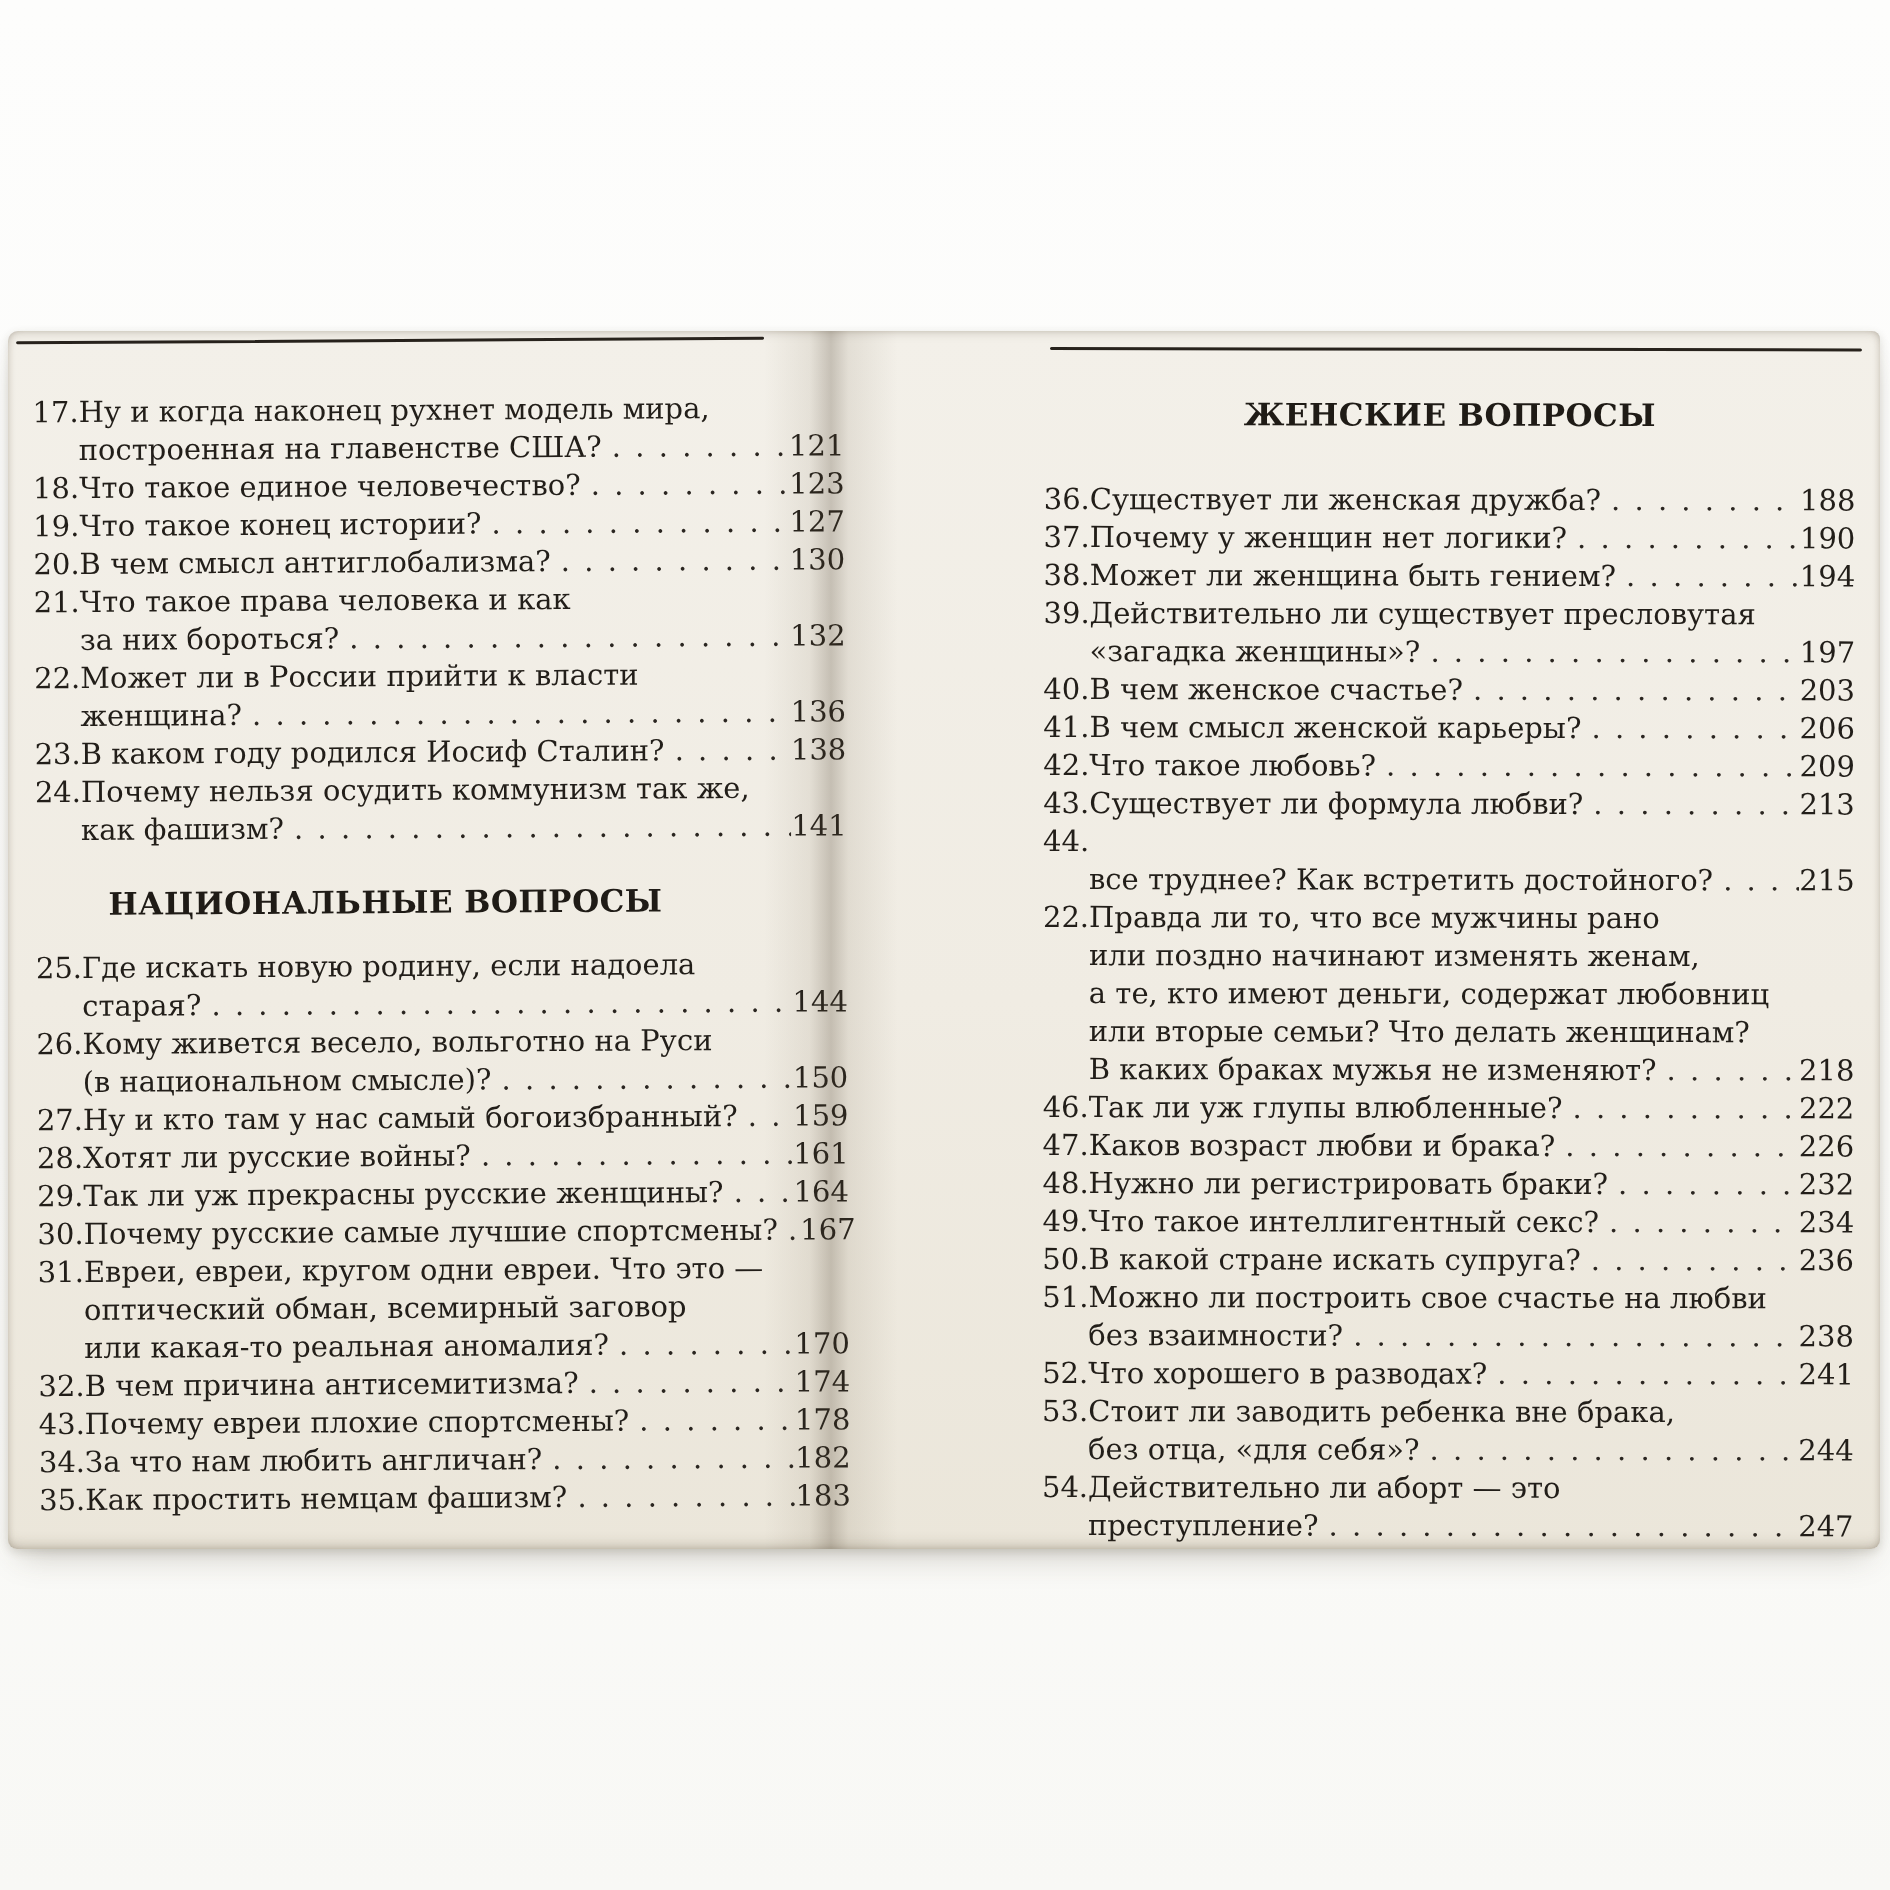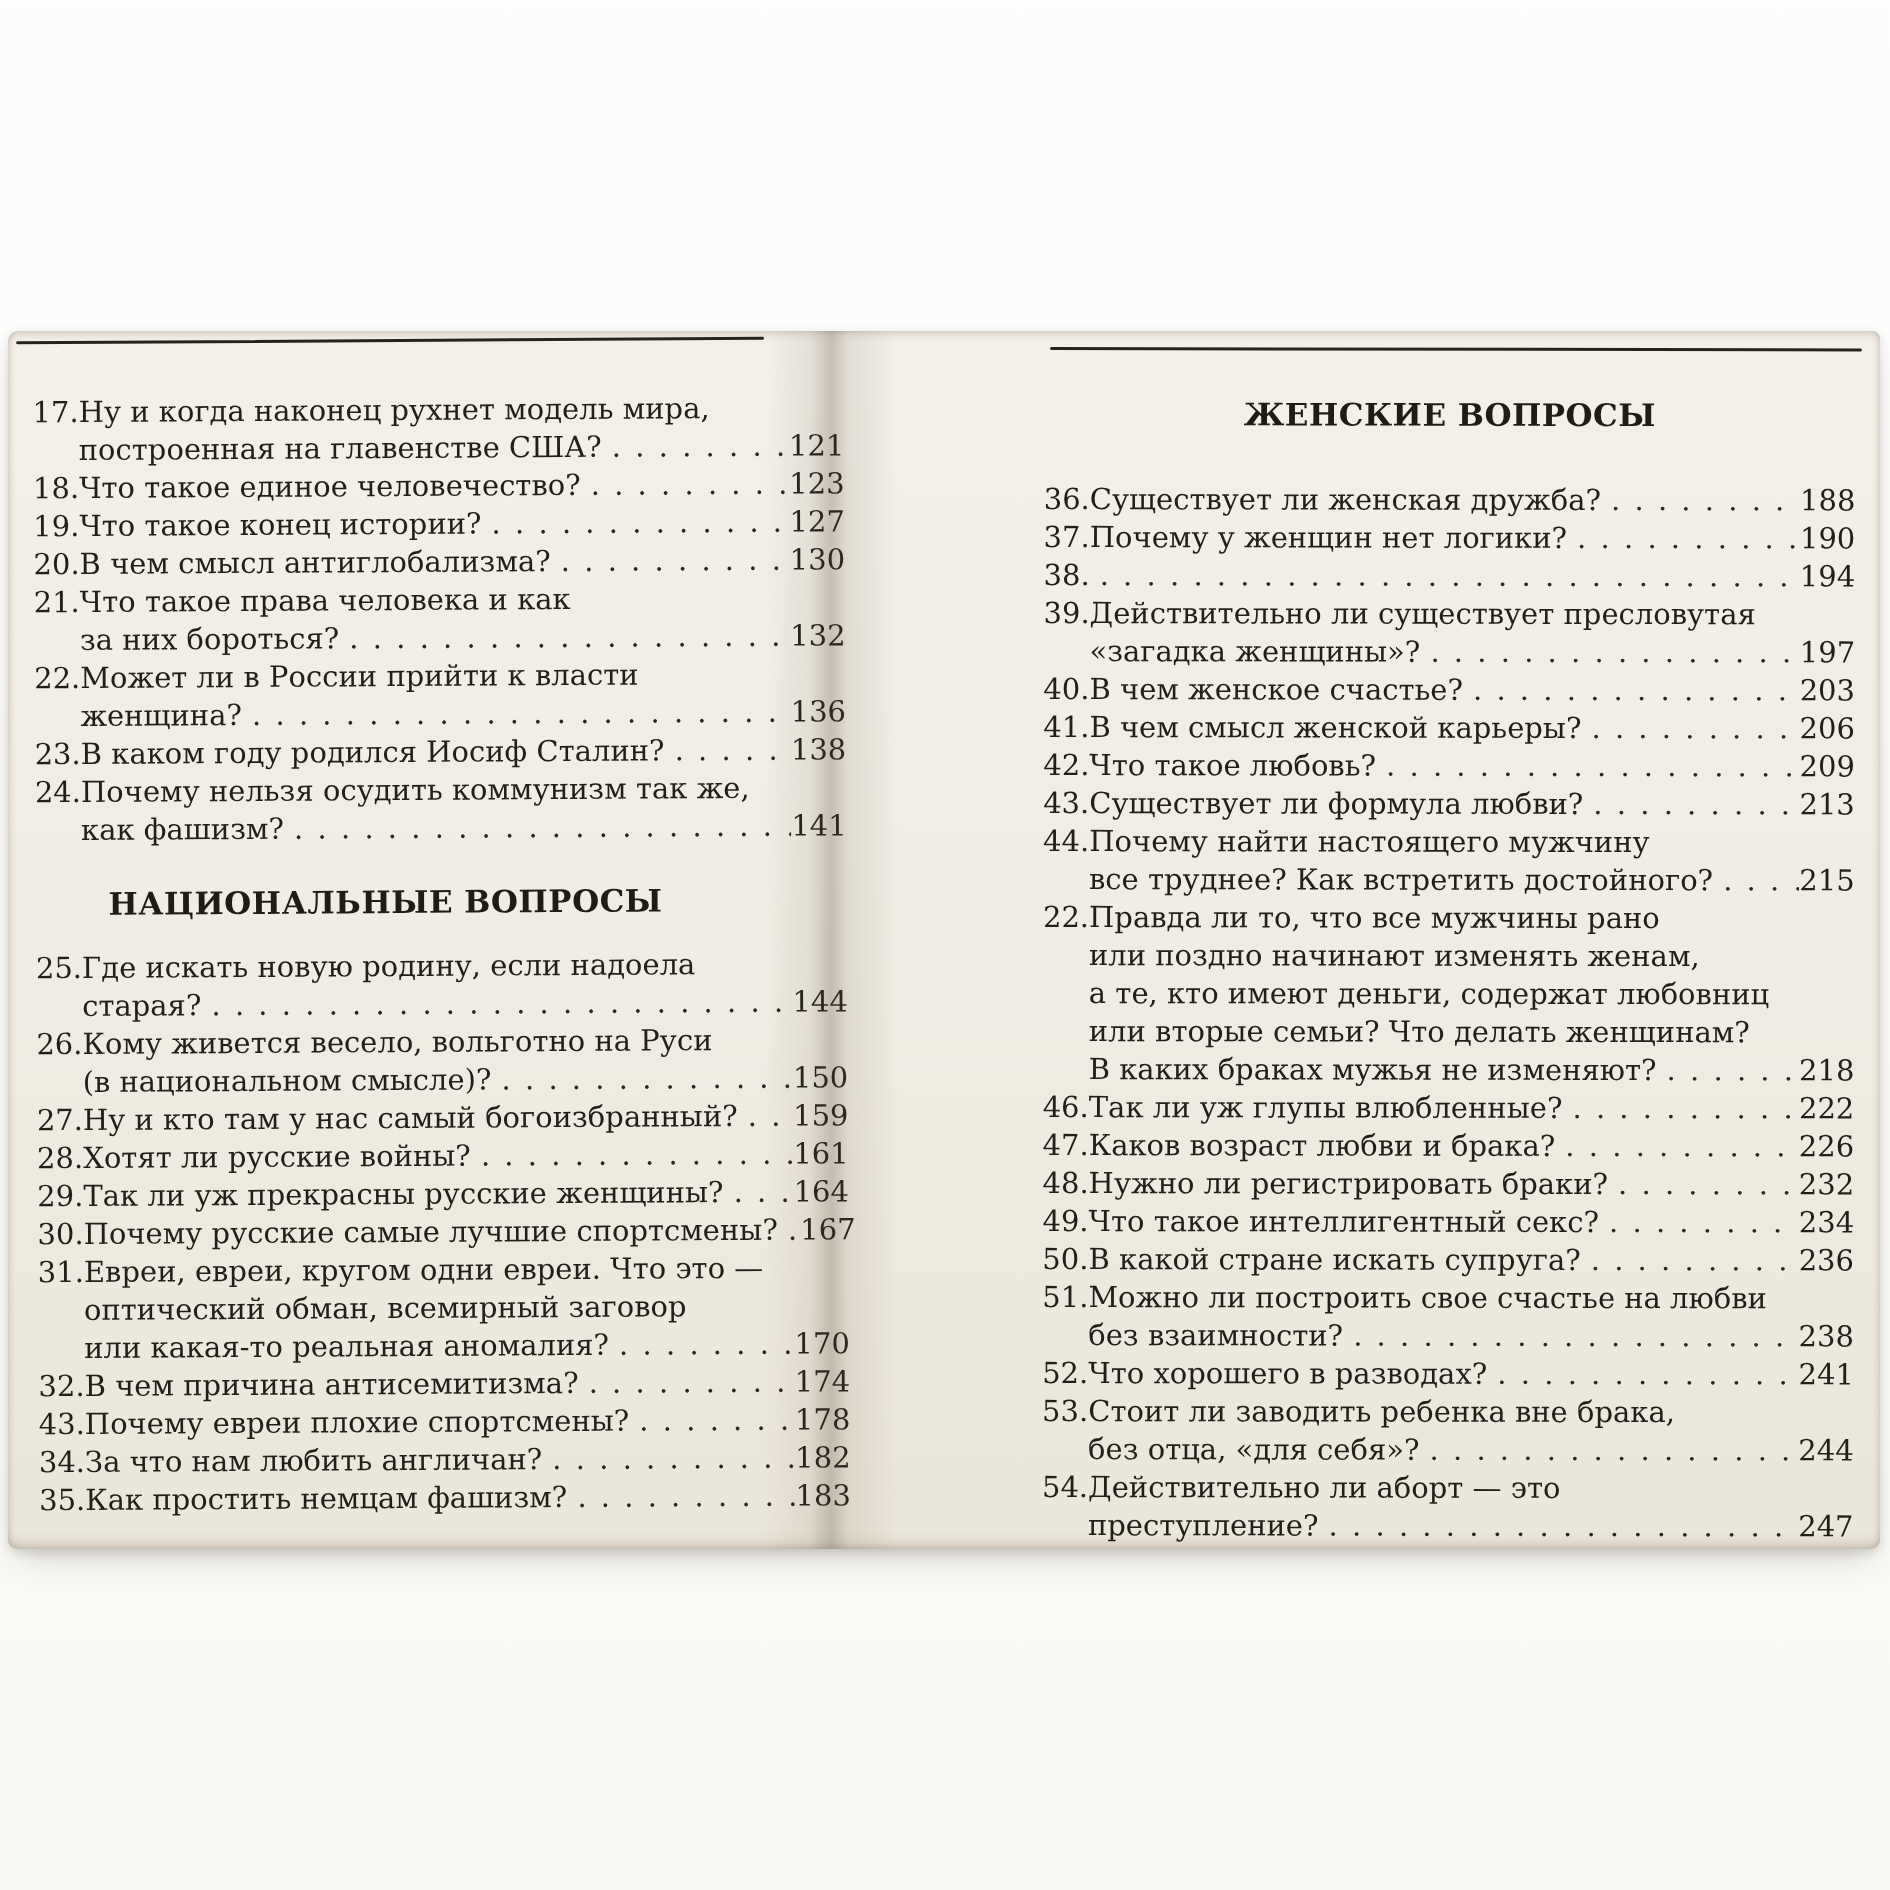--- a/index.html
+++ b/index.html
@@ -278,20 +278,21 @@
             <div class="line">
               <span class="num">37.</span>
               <span class="txt">Почему у женщин нет логики?</span>
               <span class="dots">. . . . . . . . . . . . . . . . . . . . . . . . . . . . . . . . . . . . . . . . . . . . . . . . . . . . . . . . . . . . . . . . . . . . . . . . . . . . . . . . </span>
               <span class="pg">190</span>
             </div>
           </div>
           <div class="toc-item">
             <div class="line">
               <span class="num">38.</span>
+              <span class="txt">Может ли женщина быть гением?</span>
               <span class="dots">. . . . . . . . . . . . . . . . . . . . . . . . . . . . . . . . . . . . . . . . . . . . . . . . . . . . . . . . . . . . . . . . . . . . . . . . . . . . . . . . </span>
               <span class="pg">194</span>
             </div>
           </div>
           <div class="toc-item">
             <div class="line">
               <span class="num">39.</span>
               <span class="txt">Действительно ли существует пресловутая</span>
             </div>
             <div class="line cont">
@@ -328,21 +329,20 @@
             <div class="line">
               <span class="num">43.</span>
               <span class="txt">Существует ли формула любви?</span>
               <span class="dots">. . . . . . . . . . . . . . . . . . . . . . . . . . . . . . . . . . . . . . . . . . . . . . . . . . . . . . . . . . . . . . . . . . . . . . . . . . . . . . . . </span>
               <span class="pg">213</span>
             </div>
           </div>
           <div class="toc-item">
             <div class="line">
               <span class="num">44.</span>
-              <span class="txt">Почему найти настоящего мужчину</span>
             </div>
             <div class="line cont">
               <span class="txt">все труднее? Как встретить достойного?</span>
               <span class="dots">. . . . . . . . . . . . . . . . . . . . . . . . . . . . . . . . . . . . . . . . . . . . . . . . . . . . . . . . . . . . . . . . . . . . . . . . . . . . . . . . </span>
               <span class="pg">215</span>
             </div>
           </div>
           <div class="toc-item">
             <div class="line">
               <span class="num">22.</span>

